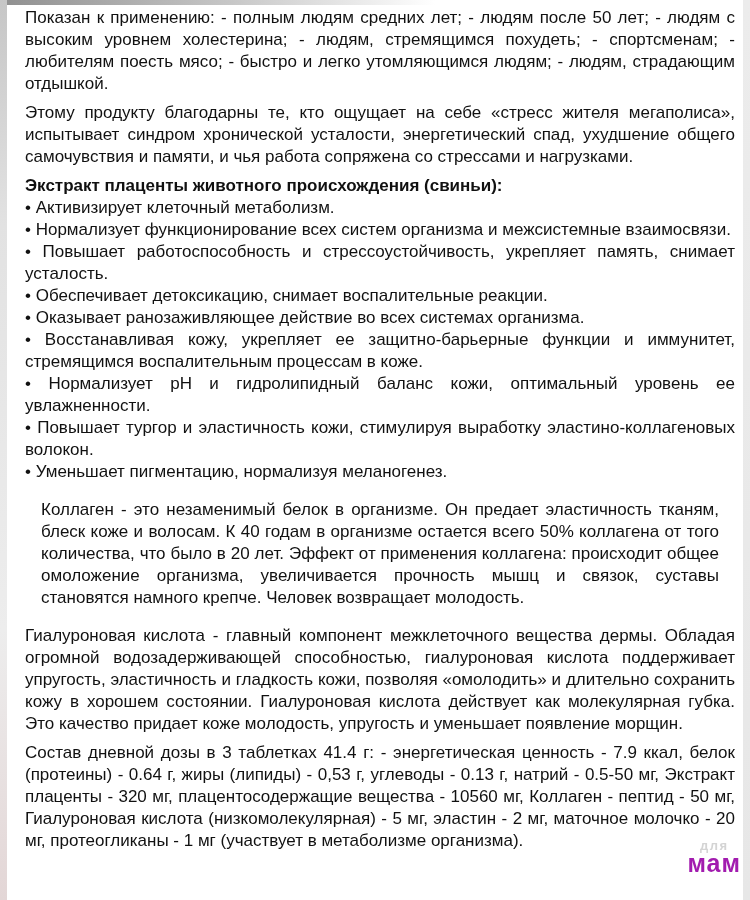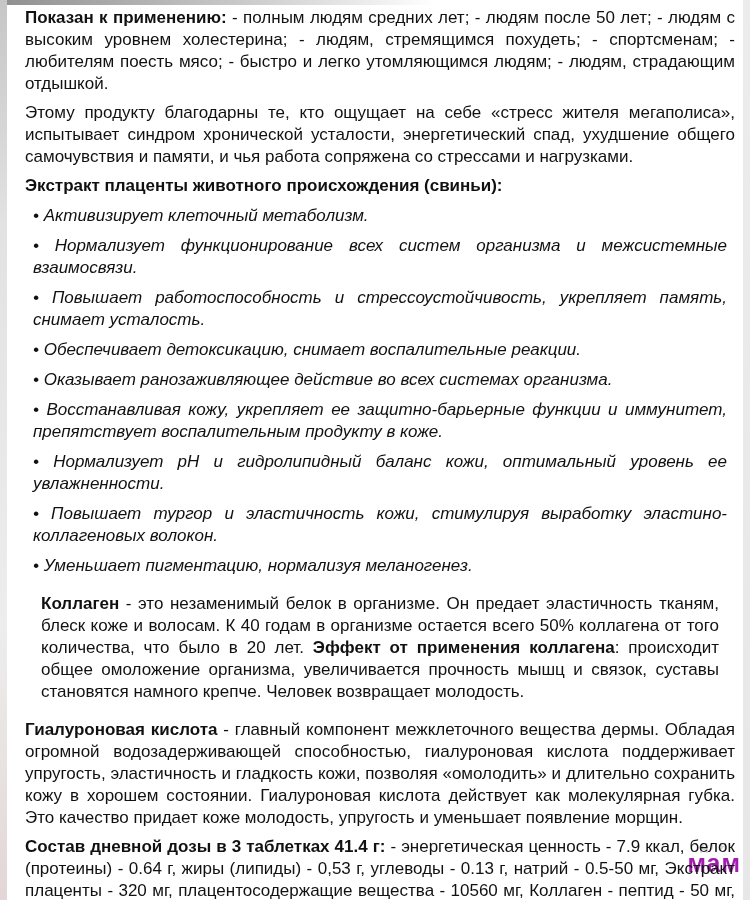--- a/index.html
+++ b/index.html
@@ -31,24 +31,24 @@
   .content {
     position: relative;
     z-index: 1;
     padding: 7px 15px 0 25px;
     font-size: 17px;
     line-height: 22px;
     text-align: justify;
   }
   .para { margin: 0 0 7px 0; }
   .para.tight { margin: 16px; }
-  .b { font-weight: bold; }
+  .b { font-weight: normal; }
   .heading { font-weight: bold; margin: 0; }
   .bullets { margin: 0 0 7px 0; }
-  .bullet-line { margin: 8px; text-align: justify; font-style: italic; }
+  .bullet-line { margin: 0; text-align: justify; }
   .watermark {
     position: absolute;
     right: 9px;
     bottom: 24px;
     z-index: 0;
     text-align: center;
     font-weight: bold;
     line-height: 1;
     user-select: none;
   }
@@ -87,21 +87,21 @@
     <p class="para"><span>Этому продукту благодарны те, кто ощущает на себе «стресс жителя мегаполиса», испытывает синдром хронической усталости, энергетический спад, ухудшение общего самочувствия и памяти, и чья работа сопряжена со стрессами и нагрузками.</span></p>
 
     <p class="heading">Экстракт плаценты животного происхождения (свиньи):</p>
 
     <div class="bullets">
       <div class="bullet-line">• Активизирует клеточный метаболизм.</div>
       <div class="bullet-line">• Нормализует функционирование всех систем организма и межсистемные взаимосвязи.</div>
       <div class="bullet-line">• Повышает работоспособность и стрессоустойчивость, укрепляет память, снимает усталость.</div>
       <div class="bullet-line">• Обеспечивает детоксикацию, снимает воспалительные реакции.</div>
       <div class="bullet-line">• Оказывает ранозаживляющее действие во всех системах организма.</div>
-      <div class="bullet-line">• Восстанавливая кожу, укрепляет ее защитно-барьерные функции и иммунитет, препятствует воспалительным продукту в коже.</div>
+      <div class="bullet-line">• Восстанавливая кожу, укрепляет ее защитно-барьерные функции и иммунитет, стремящимся воспалительным процессам в коже.</div>
       <div class="bullet-line">• Нормализует pH и гидролипидный баланс кожи, оптимальный уровень ее увлажненности.</div>
       <div class="bullet-line">• Повышает тургор и эластичность кожи, стимулируя выработку эластино-коллагеновых волокон.</div>
       <div class="bullet-line">• Уменьшает пигментацию, нормализуя меланогенез.</div>
     </div>
 
     <p class="para tight"><span class="b">Коллаген</span><span> - это незаменимый белок в организме. Он предает эластичность тканям, блеск коже и волосам. К 40 годам в организме остается всего 50% коллагена от того количества, что было в 20 лет. </span><span class="b">Эффект от применения коллагена</span><span>: происходит общее омоложение организма, увеличивается прочность мышц и связок, суставы становятся намного крепче. Человек возвращает молодость.</span></p>
 
     <p class="para"><span class="b">Гиалуроновая кислота</span><span> - главный компонент межклеточного вещества дермы. Обладая огромной водозадерживающей способностью, гиалуроновая кислота поддерживает упругость, эластичность и гладкость кожи, позволяя «омолодить» и длительно сохранить кожу в хорошем состоянии. Гиалуроновая кислота действует как молекулярная губка. Это качество придает коже молодость, упругость и уменьшает появление морщин.</span></p>
 
     <p class="para"><span class="b">Состав дневной дозы в 3 таблетках 41.4 г:</span><span> - энергетическая ценность - 7.9 ккал, белок (протеины) - 0.64 г, жиры (липиды) - 0,53 г, углеводы - 0.13 г, натрий - 0.5-50 мг, Экстракт плаценты - 320 мг, плацентосодержащие вещества - 10560 мг, Коллаген - пептид - 50 мг, Гиалуроновая кислота (низкомолекулярная) - 5 мг, эластин - 2 мг, маточное молочко - 20 мг, протеогликаны - 1 мг (участвует в метаболизме организма).</span></p>

